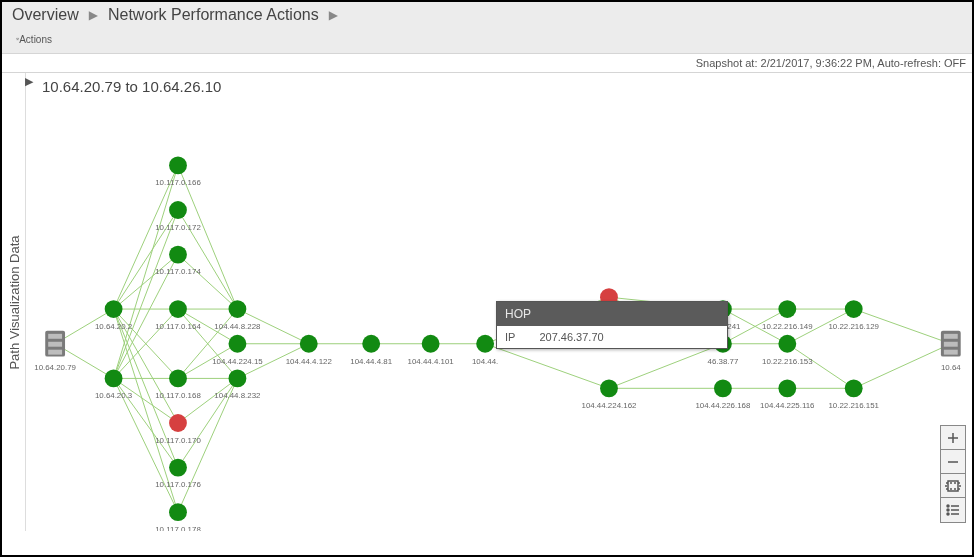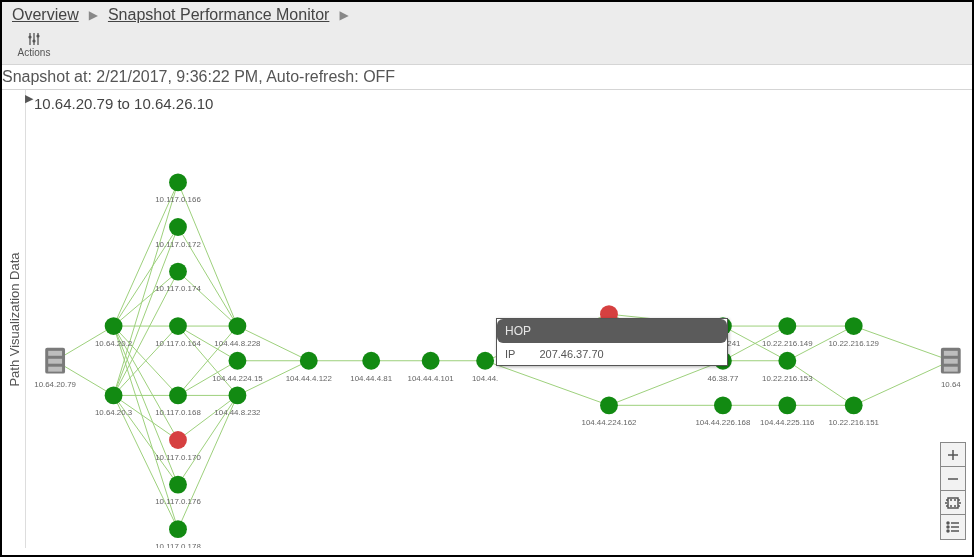--- a/index.html
+++ b/index.html
@@ -1,54 +1,54 @@
 <!DOCTYPE html>
 <html><head>
 <meta charset="utf-8">
 <style>
   * { box-sizing: border-box; }
   html, body { margin:0; padding:0; width:974px; height:557px; font-family:"Segoe UI",Arial,sans-serif; background:#fff; overflow:hidden; color:#333; }
   .frame { width:974px; height:557px; border:2px solid #000; position:relative; }
   .hdr { background:#ececec; border-bottom:1px solid #d5d5d5; }
   .crumbs { display:flex; align-items:center; gap:10px; padding:4px 10px 3px 10px; font-size:16px; color:#444; }
   .crumbs .sep { color:#888; font-size:12px; }
-  .crumb { cursor:pointer;text-decoration:underline; }
-  .actions { display:flex; flex-direction:column; align-items:center; width:50px; padding:4px 0 6px 14px; font-size:10px; color:#555; cursor:pointer; }
+  .crumb { cursor:pointer; }
+  .actions { display:flex; align-items:center; width:50px; padding:4px 0 6px 14px; font-size:10px; color:#555; cursor:pointer; }
   .actions svg { width:16px; height:16px; }
-  .snap { font-size:16px; color:#555; padding:3px 6px 3px 0; border-bottom:1px solid #d5d5d5; }
+  .snap { font-size:11px; color:#555; padding:3px 6px 3px 6px; border-bottom:1px solid #d5d5d5;text-align:right; }
   .body { position:relative; height:calc(100% - 95px); }
   .sidelabel { position:absolute; left:2px; top:0; bottom:0; width:22px; border-right:1px solid #ddd; display:flex; align-items:center; justify-content:center; }
   .sidelabel span { transform:rotate(-90deg); white-space:nowrap; font-size:13px; color:#555; }
   .expand { position:absolute; left:23px; top:2px; width:14px; height:14px; font-size:11px; color:#555; cursor:pointer; }
-  .title { position:absolute; left:32px; top:5px; font-size:15px; color:#444; }
+  .title { position:absolute; left:40px; top:5px; font-size:15px; color:#444; }
   .canvas { position:absolute; left:24px; right:0; top:28px; bottom:0; }
   svg.net { width:100%; height:100%; }
   .nlabel { font-size:8px; fill:#666; text-anchor:middle; }
   .edge { stroke:#9ccf7a; stroke-width:1; fill:none; }
   .node.green circle { fill:#128a12; }
   .node.red circle { fill:#d64040; }
   .host rect { fill:#7a7a7a; }
   .host .bar { fill:#bdbdbd; }
   .tooltip { position:absolute; left:470px; top:200px; width:232px; border:1px solid #555; background:#fff; box-shadow:1px 1px 3px rgba(0,0,0,.3); font-size:11px; pointer-events:none; }
-  .tooltip .tthdr { background:#5b5b5b; color:#e6e6e6; padding:5px 8px; font-size:12px;border-radius:6px; }
+  .tooltip .tthdr { background:#5b5b5b; color:#e6e6e6; padding:5px 8px; font-size:12px; }
   .tooltip .ttrow { display:flex; padding:5px 8px; gap:24px; color:#555; }
   .zoom { position:absolute; right:6px; bottom:8px; width:26px; border:1px solid #888; background:#f2f2f2; }
   .zoom div { height:24px; border-bottom:1px solid #888; display:flex; align-items:center; justify-content:center; cursor:pointer; }
   .zoom div:last-child{ border-bottom:none; }
   .zoom svg { width:16px; height:16px; stroke:#555; fill:none; stroke-width:1.5; }
 </style>
 </head>
 <body>
 
 <div class="frame">
   <div class="hdr">
     <div class="crumbs">
       <span class="crumb">Overview</span>
       <span class="sep">▶</span>
-      <span class="crumb">Snapshot Performance Monitor</span>
+      <span class="crumb">Network Performance Actions</span>
       <span class="sep">▶</span>
     </div>
     <div class="actions">
       <svg viewBox="0 0 16 16">
           <g stroke="#555" stroke-width="1.3">
             <line x1="4" y1="2" x2="4" y2="14"></line>
             <line x1="8" y1="2" x2="8" y2="14"></line>
             <line x1="12" y1="2" x2="12" y2="14"></line>
           </g>
           <circle cx="4" cy="6" r="1.6" fill="#555"></circle>

